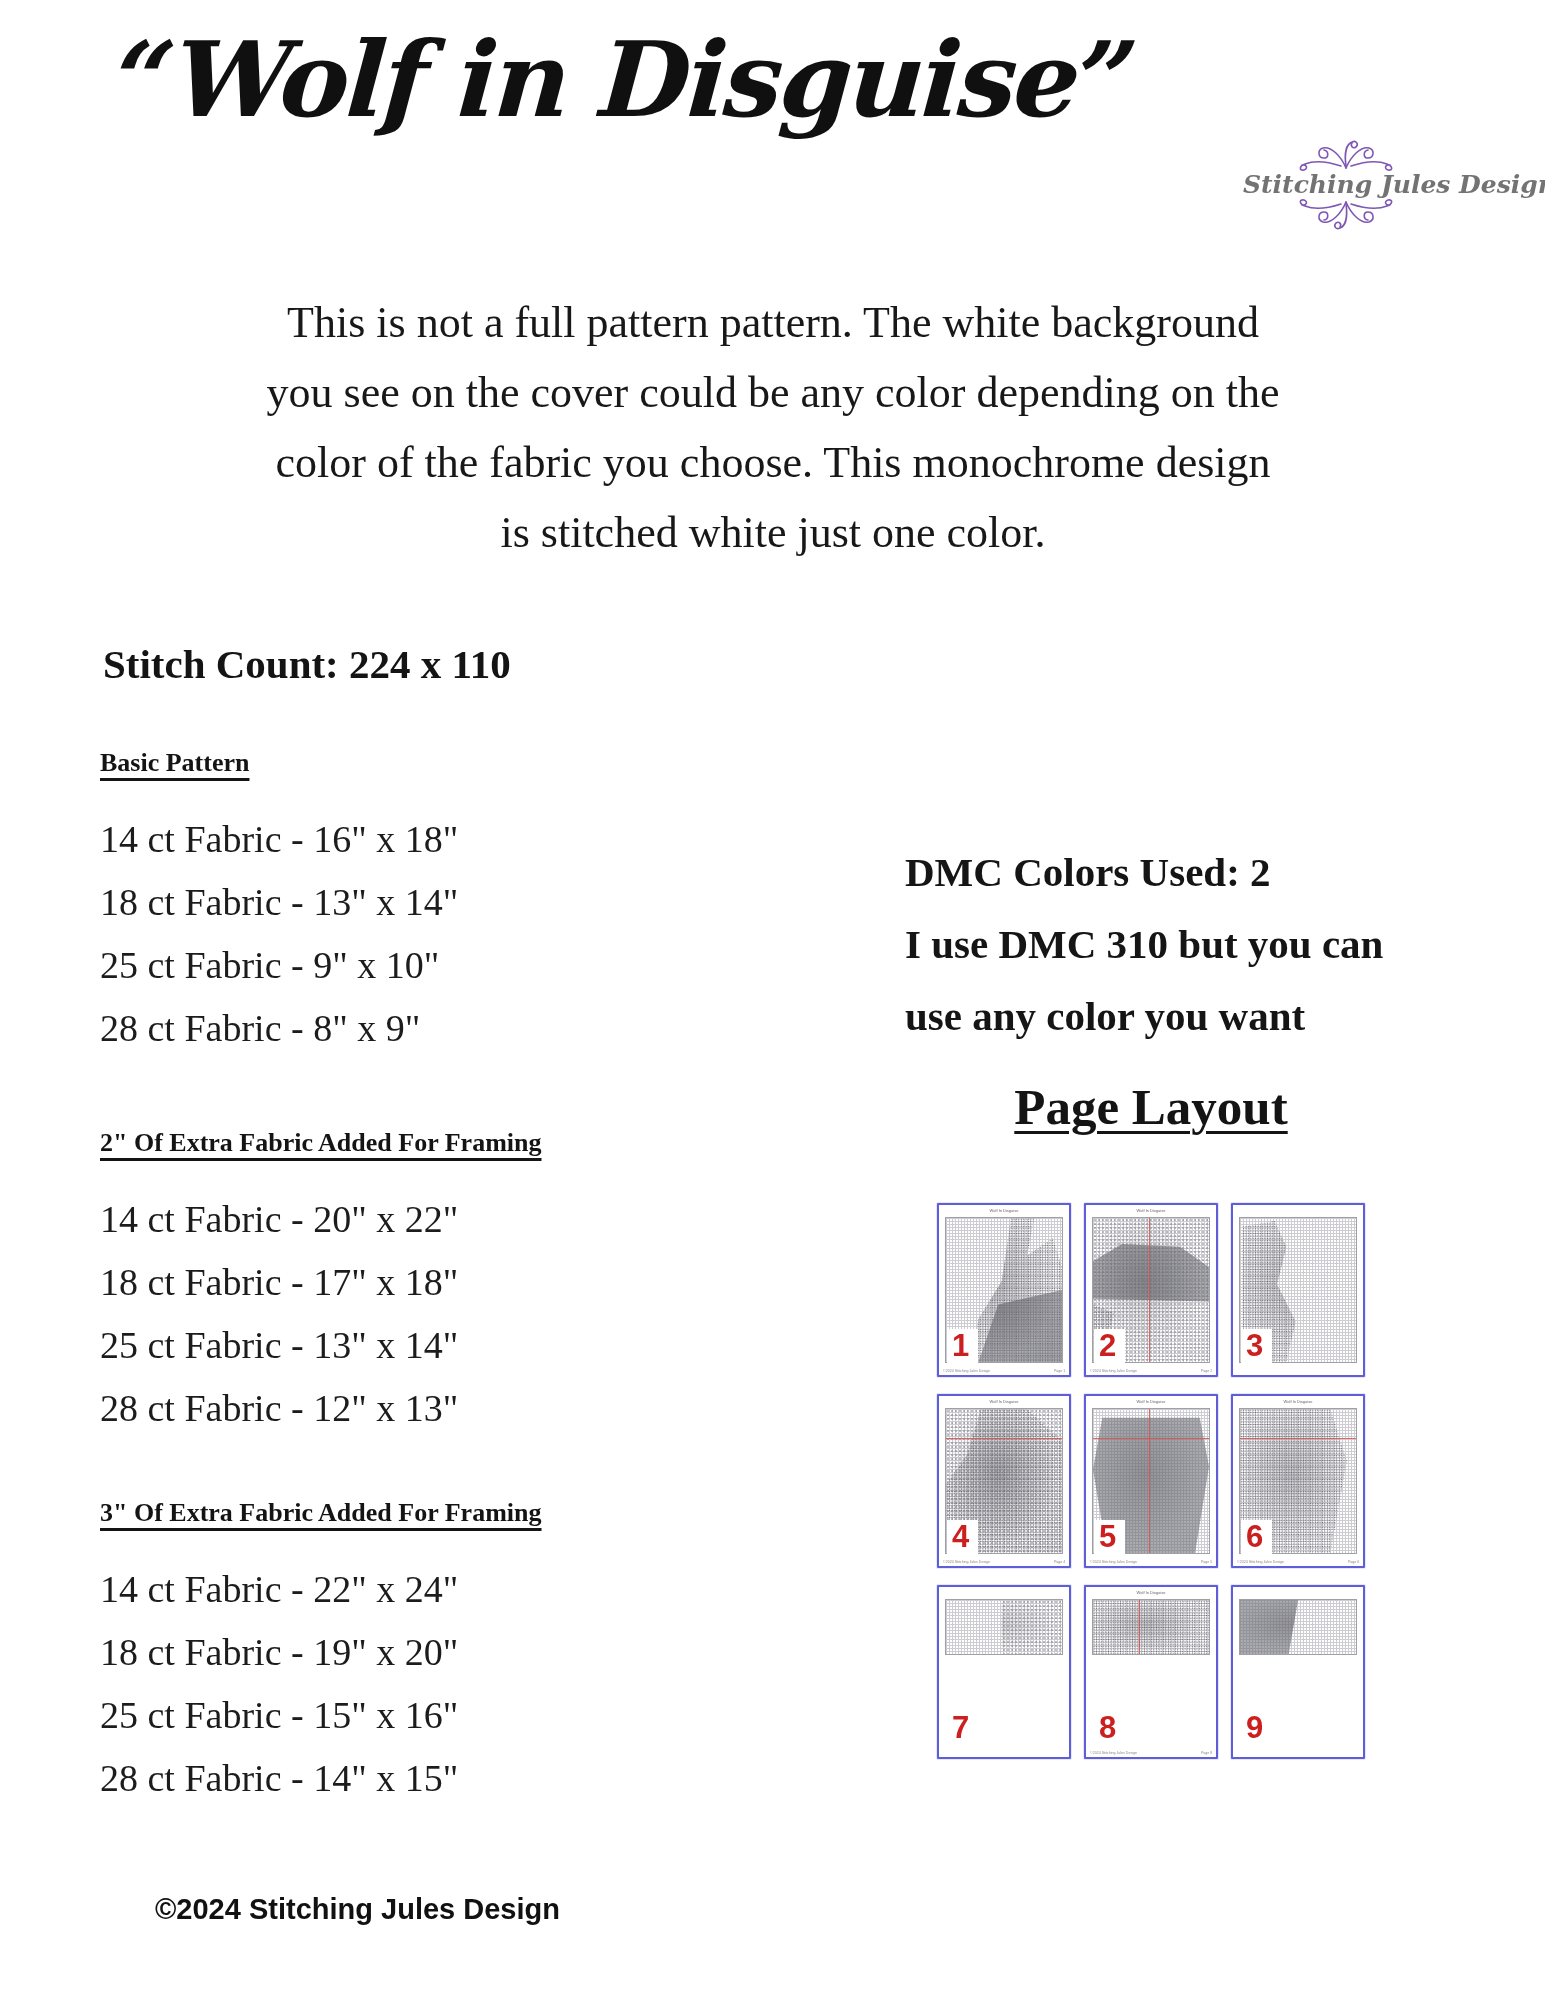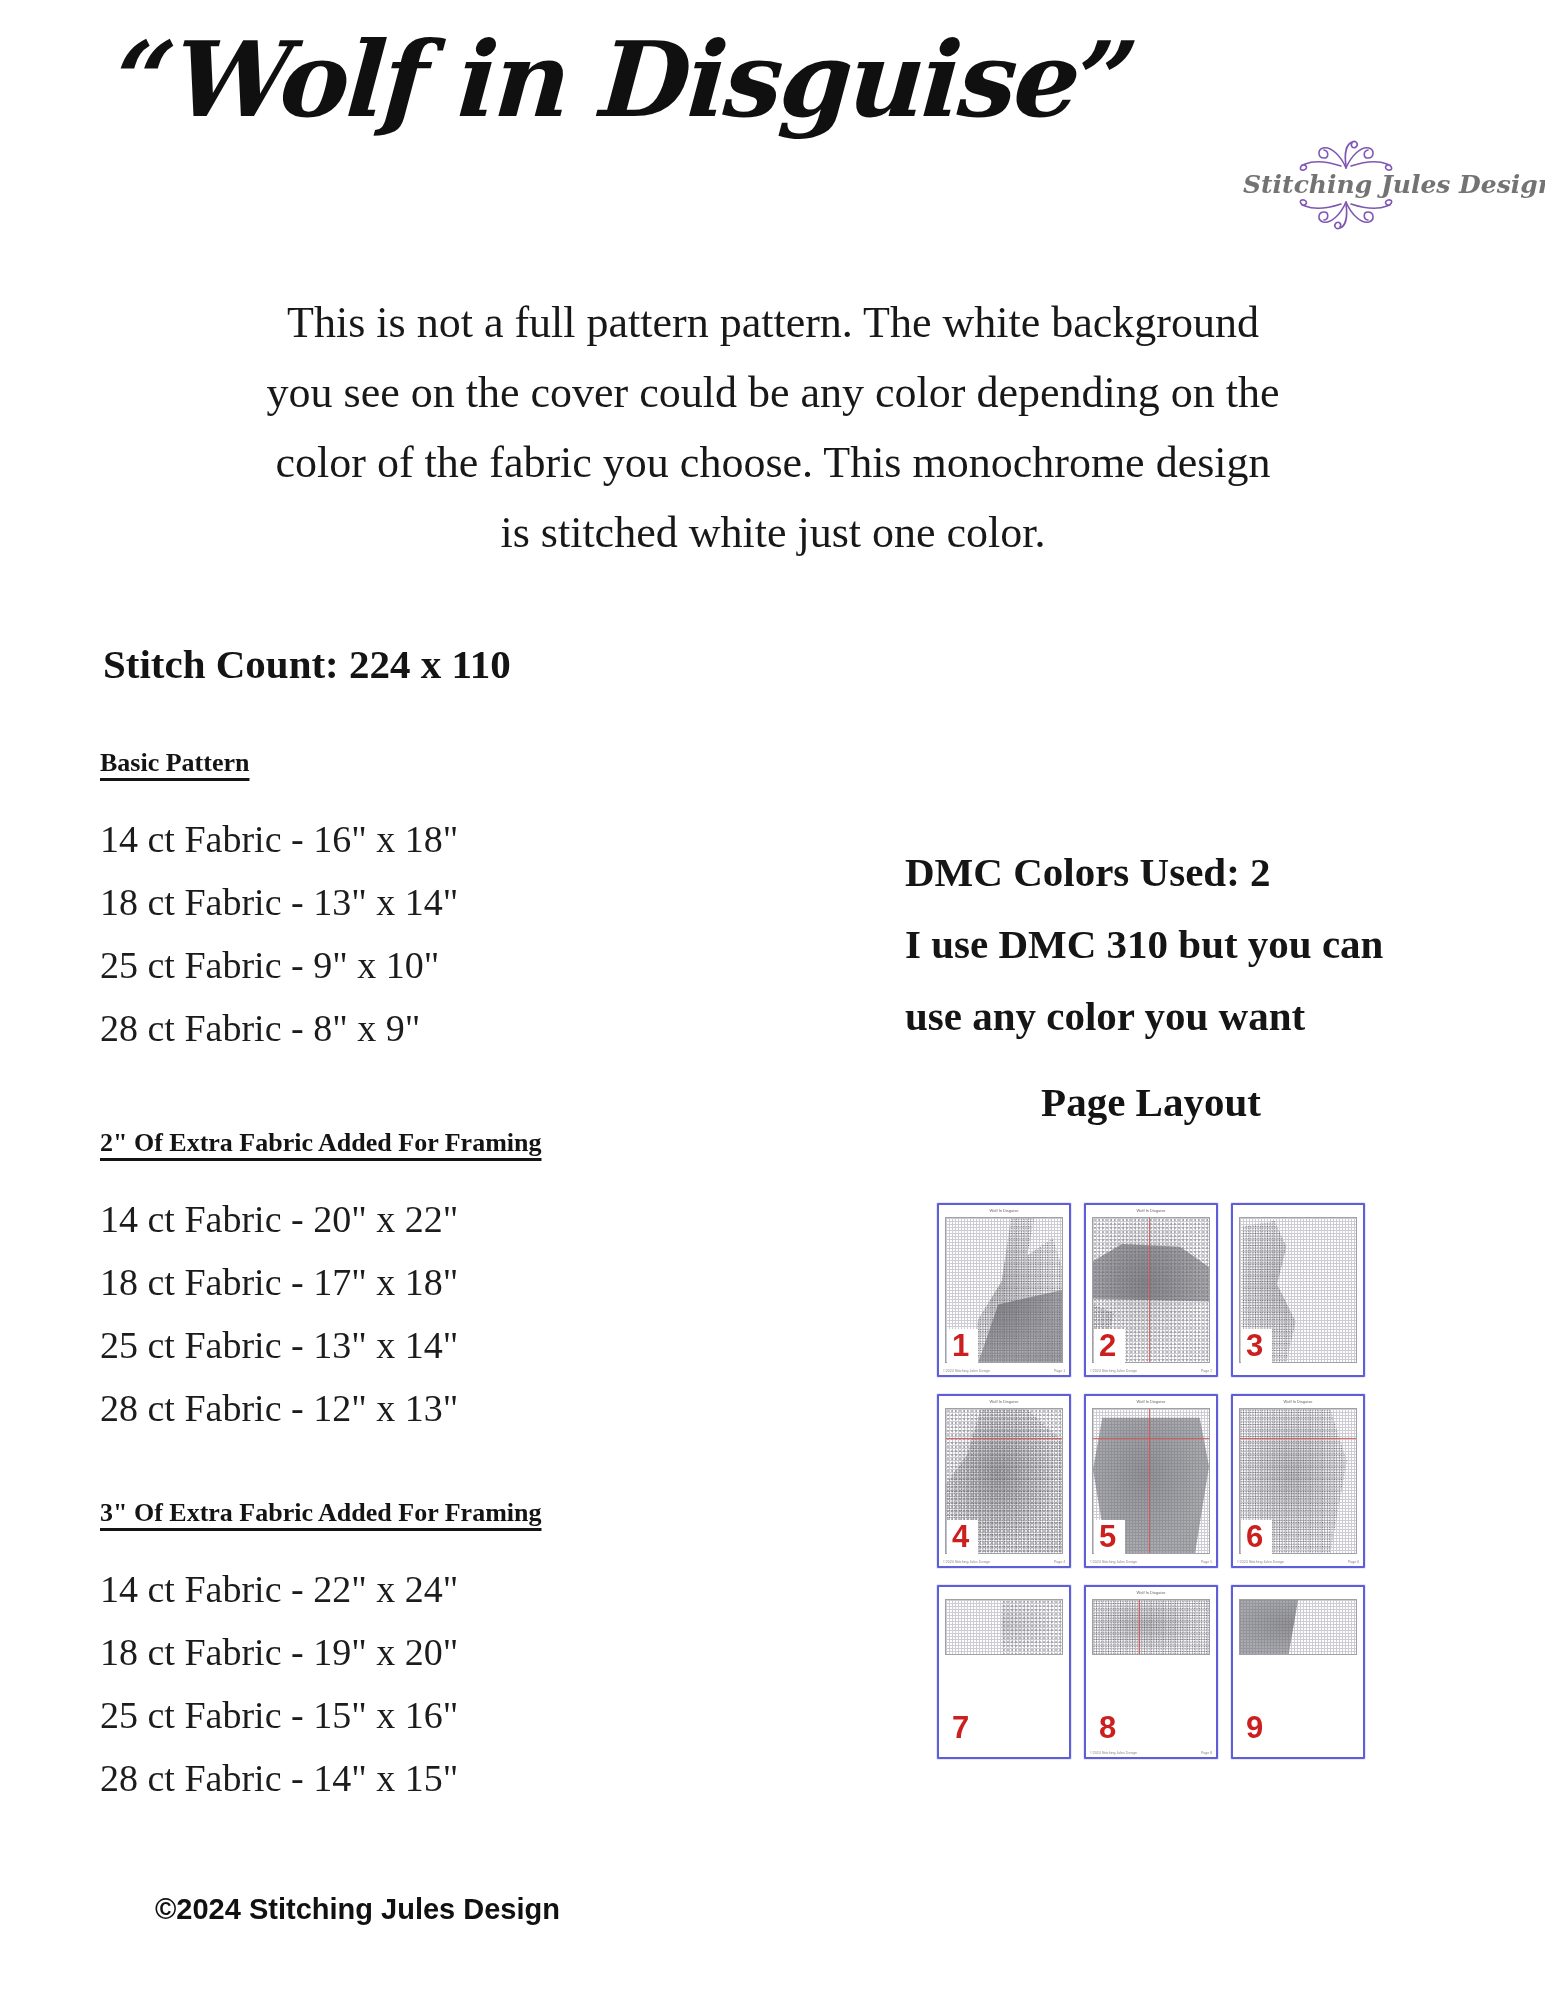--- a/index.html
+++ b/index.html
@@ -57,22 +57,22 @@
   .h-two{top:1128px;}   .i-two{top:1188px;}
   .h-three{top:1498px;} .i-three{top:1558px;}
 
   
   .dmc{
     position:absolute;left:905px;top:836px;width:500px;
     font-size:41px;font-weight:bold;line-height:72px;color:#151515;
   }
   .pl-head{
     position:absolute;left:905px;top:1078px;width:492px;text-align:center;
-    font-size:41px;font-weight:bold;
-    text-decoration-thickness:3px;text-underline-offset:7px;
+    font-size:51px;font-weight:bold;
+    text-decoration:underline;text-decoration-thickness:3px;text-underline-offset:7px;
   }
 
   
   .thumb-grid{
     position:absolute;left:937px;top:1203px;
     display:grid;grid-template-columns:repeat(3,134px);grid-auto-rows:174px;
     column-gap:13px;row-gap:17px;
   }
   .thumb{
     position:relative;background:#fff;

